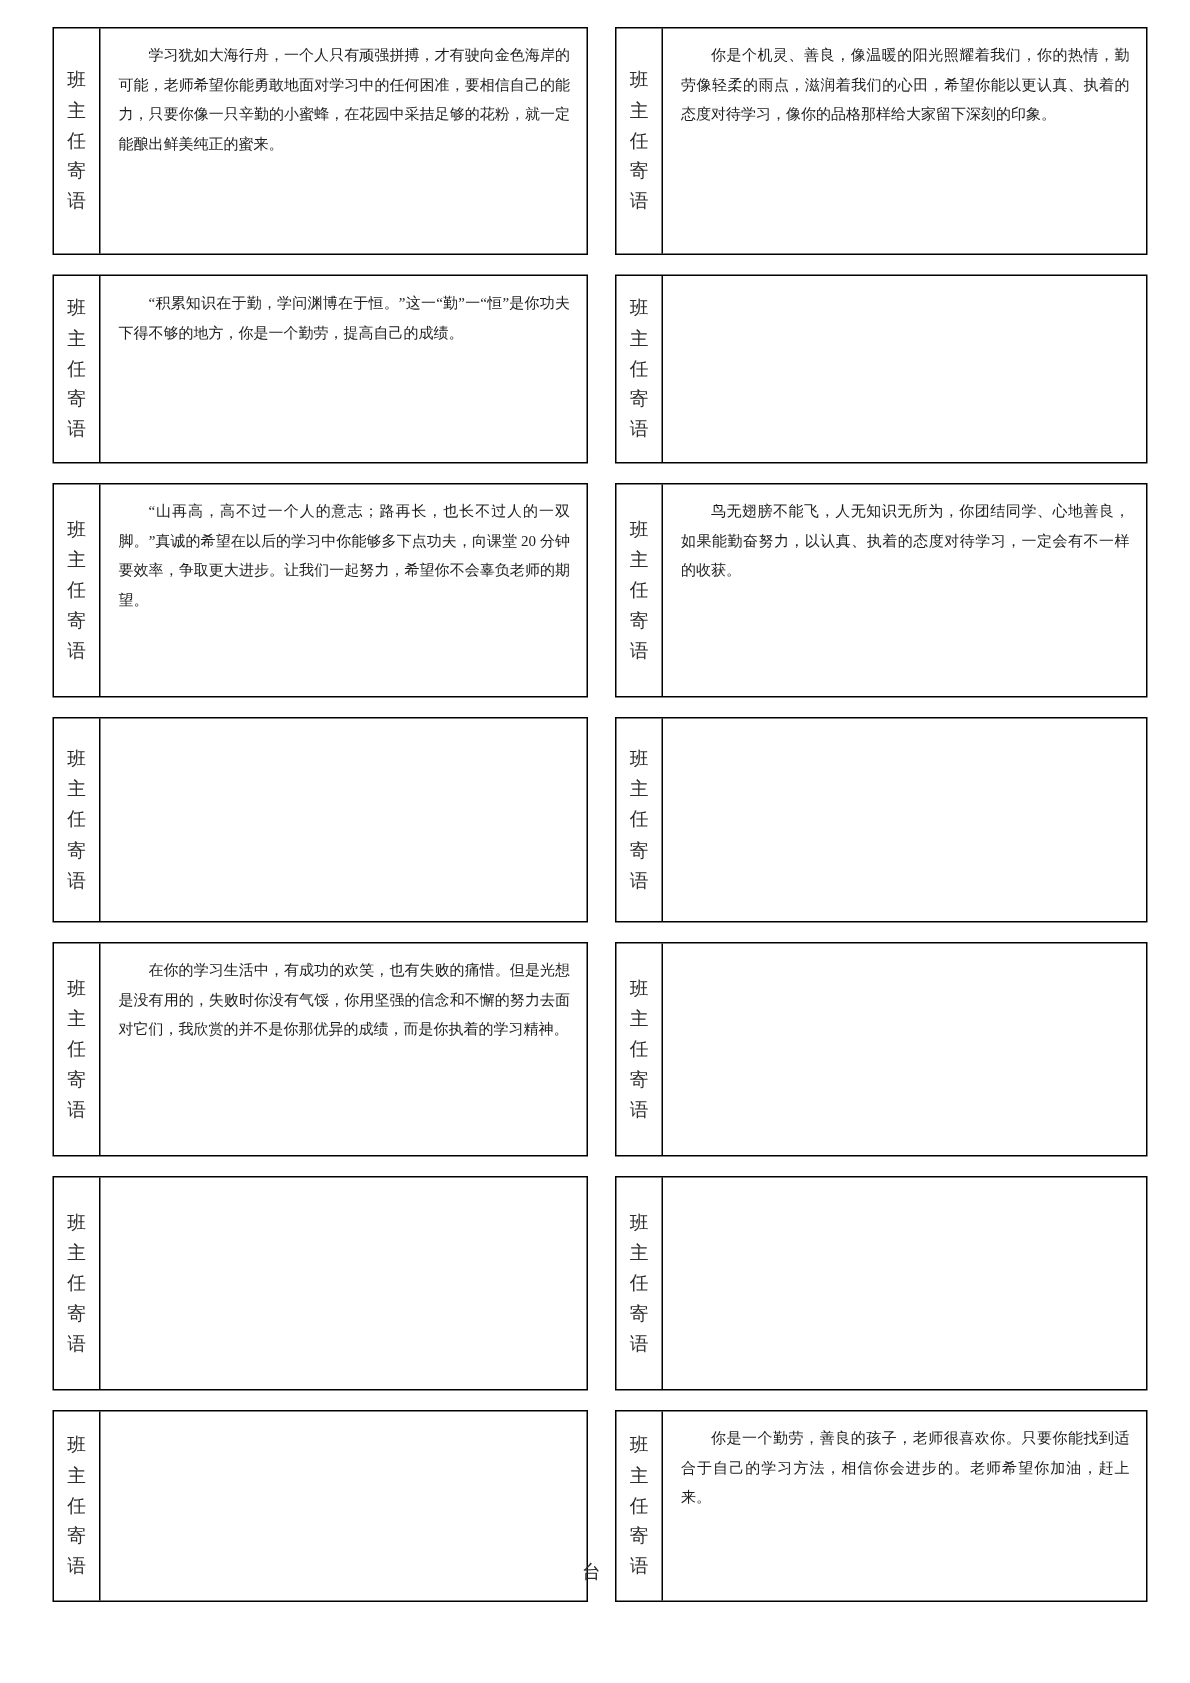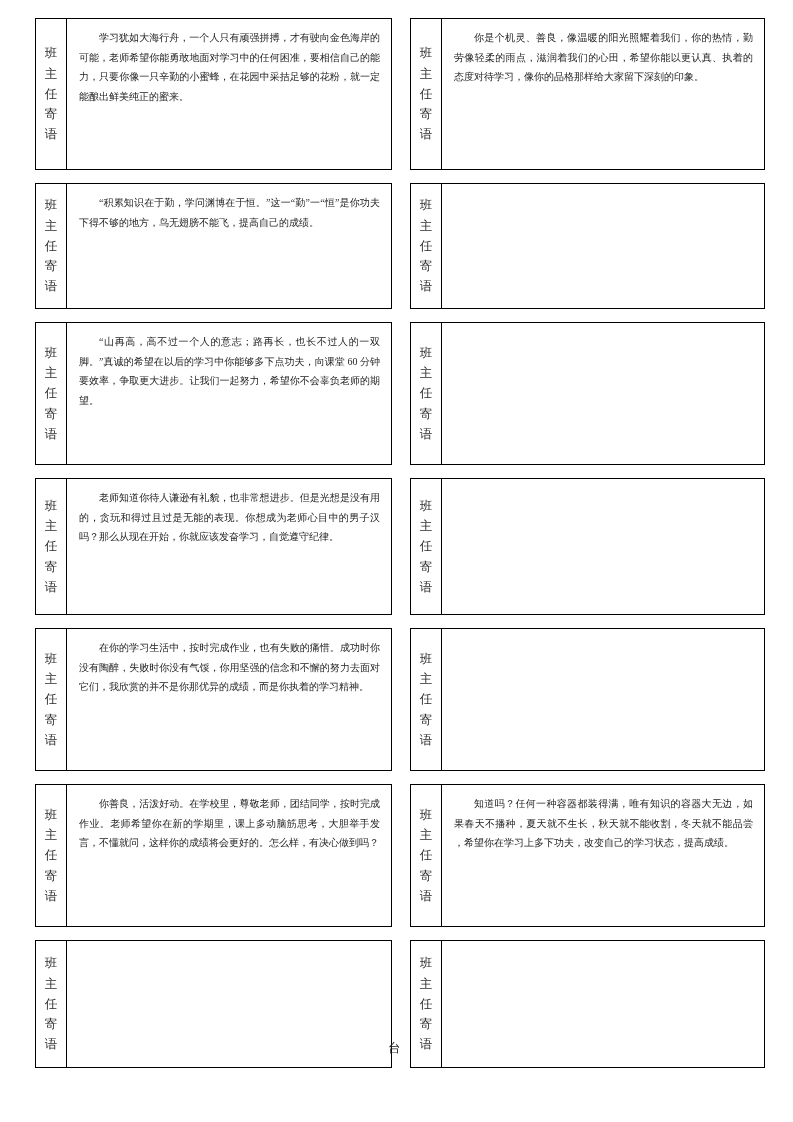--- a/index.html
+++ b/index.html
@@ -140,21 +140,21 @@
     <div class="row r2">
       <div class="card left-col">
         <div class="label-cell">
           <span class="ch">班</span>
           <span class="ch">主</span>
           <span class="ch">任</span>
           <span class="ch">寄</span>
           <span class="ch">语</span>
         </div>
         <div class="body-cell">
-          <p>“积累知识在于勤，学问渊博在于恒。”这一“勤”一“恒”是你功夫下得不够的地方，鸟无翅膀不能飞，提高自己的成绩。</p>
+          <p>“积累知识在于勤，学问渊博在于恒。”这一“勤”一“恒”是你功夫下得不够的地方，你是一个勤劳，提高自己的成绩。</p>
         </div>
       </div>
       <div class="card right-col">
         <div class="label-cell">
           <span class="ch">班</span>
           <span class="ch">主</span>
           <span class="ch">任</span>
           <span class="ch">寄</span>
           <span class="ch">语</span>
         </div>
@@ -164,46 +164,46 @@
     <div class="row r3">
       <div class="card left-col">
         <div class="label-cell">
           <span class="ch">班</span>
           <span class="ch">主</span>
           <span class="ch">任</span>
           <span class="ch">寄</span>
           <span class="ch">语</span>
         </div>
         <div class="body-cell">
-          <p>“山再高，高不过一个人的意志；路再长，也长不过人的一双脚。”真诚的希望在以后的学习中你能够多下点功夫，向课堂 60 分钟要效率，争取更大进步。让我们一起努力，希望你不会辜负老师的期望。</p>
-        </div>
-      </div>
-      <div class="card right-col">
-        <div class="label-cell">
-          <span class="ch">班</span>
-          <span class="ch">主</span>
-          <span class="ch">任</span>
-          <span class="ch">寄</span>
-          <span class="ch">语</span>
+          <p>“山再高，高不过一个人的意志；路再长，也长不过人的一双脚。”真诚的希望在以后的学习中你能够多下点功夫，向课堂 20 分钟要效率，争取更大进步。让我们一起努力，希望你不会辜负老师的期望。</p>
+        </div>
+      </div>
+      <div class="card right-col">
+        <div class="label-cell">
+          <span class="ch">班</span>
+          <span class="ch">主</span>
+          <span class="ch">任</span>
+          <span class="ch">寄</span>
+          <span class="ch">语</span>
+        </div>
+        <div class="body-cell">
+          <p>鸟无翅膀不能飞，人无知识无所为，你团结同学、心地善良，如果能勤奋努力，以认真、执着的态度对待学习，一定会有不一样的收获。</p>
         </div>
       </div>
     </div>
 
     <div class="row r4">
       <div class="card left-col">
         <div class="label-cell">
           <span class="ch">班</span>
           <span class="ch">主</span>
           <span class="ch">任</span>
           <span class="ch">寄</span>
           <span class="ch">语</span>
         </div>
-        <div class="body-cell">
-          <p>老师知道你待人谦逊有礼貌，也非常想进步。但是光想是没有用的，贪玩和得过且过是无能的表现。你想成为老师心目中的男子汉吗？那么从现在开始，你就应该发奋学习，自觉遵守纪律。</p>
-        </div>
       </div>
       <div class="card right-col">
         <div class="label-cell">
           <span class="ch">班</span>
           <span class="ch">主</span>
           <span class="ch">任</span>
           <span class="ch">寄</span>
           <span class="ch">语</span>
         </div>
       </div>
@@ -212,21 +212,21 @@
     <div class="row r5">
       <div class="card left-col">
         <div class="label-cell">
           <span class="ch">班</span>
           <span class="ch">主</span>
           <span class="ch">任</span>
           <span class="ch">寄</span>
           <span class="ch">语</span>
         </div>
         <div class="body-cell">
-          <p>在你的学习生活中，按时完成作业，也有失败的痛惜。成功时你没有陶醉，失败时你没有气馁，你用坚强的信念和不懈的努力去面对它们，我欣赏的并不是你那优异的成绩，而是你执着的学习精神。</p>
+          <p>在你的学习生活中，有成功的欢笑，也有失败的痛惜。但是光想是没有用的，失败时你没有气馁，你用坚强的信念和不懈的努力去面对它们，我欣赏的并不是你那优异的成绩，而是你执着的学习精神。</p>
         </div>
       </div>
       <div class="card right-col">
         <div class="label-cell">
           <span class="ch">班</span>
           <span class="ch">主</span>
           <span class="ch">任</span>
           <span class="ch">寄</span>
           <span class="ch">语</span>
         </div>
@@ -235,34 +235,28 @@
 
     <div class="row r6">
       <div class="card left-col">
         <div class="label-cell">
           <span class="ch">班</span>
           <span class="ch">主</span>
           <span class="ch">任</span>
           <span class="ch">寄</span>
           <span class="ch">语</span>
         </div>
-        <div class="body-cell">
-          <p>你善良，活泼好动。在学校里，尊敬老师，团结同学，按时完成作业。老师希望你在新的学期里，课上多动脑筋思考，大胆举手发言，不懂就问，这样你的成绩将会更好的。怎么样，有决心做到吗？</p>
-        </div>
-      </div>
-      <div class="card right-col">
-        <div class="label-cell">
-          <span class="ch">班</span>
-          <span class="ch">主</span>
-          <span class="ch">任</span>
-          <span class="ch">寄</span>
-          <span class="ch">语</span>
-        </div>
-        <div class="body-cell">
-          <p>知道吗？任何一种容器都装得满，唯有知识的容器大无边，如果春天不播种，夏天就不生长，秋天就不能收割，冬天就不能品尝 ，希望你在学习上多下功夫，改变自己的学习状态，提高成绩。</p>
+      </div>
+      <div class="card right-col">
+        <div class="label-cell">
+          <span class="ch">班</span>
+          <span class="ch">主</span>
+          <span class="ch">任</span>
+          <span class="ch">寄</span>
+          <span class="ch">语</span>
         </div>
       </div>
     </div>
 
     <div class="row r7">
       <div class="card left-col">
         <div class="label-cell">
           <span class="ch">班</span>
           <span class="ch">主</span>
           <span class="ch">任</span>
@@ -270,20 +264,23 @@
           <span class="ch">语</span>
         </div>
       </div>
       <div class="card right-col">
         <div class="label-cell">
           <span class="ch">班</span>
           <span class="ch">主</span>
           <span class="ch">任</span>
           <span class="ch">寄</span>
           <span class="ch">语</span>
+        </div>
+        <div class="body-cell">
+          <p>你是一个勤劳，善良的孩子，老师很喜欢你。只要你能找到适合于自己的学习方法，相信你会进步的。老师希望你加油，赶上来。</p>
         </div>
       </div>
     </div>
 
   </div>
 
   <span class="stray-glyph">台</span>
 </div>
 
 </body></html>

